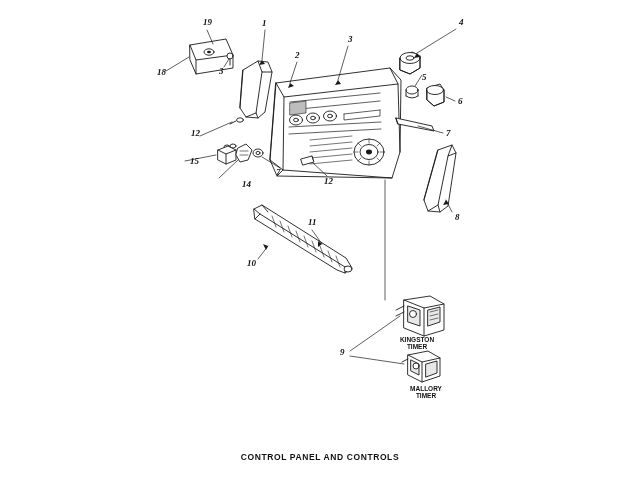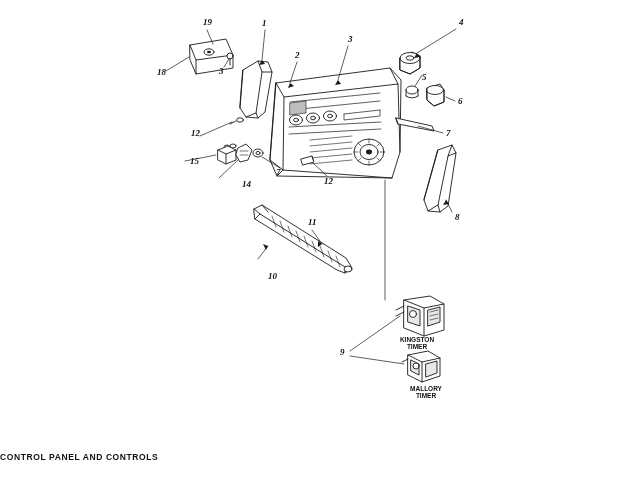--- a/index.html
+++ b/index.html
@@ -40,21 +40,21 @@
     color: #111111;
     text-align: center;
     line-height: 1.15;
     white-space: pre-line;
   }
   #figure-title {
     position: absolute;
     left: 0;
     right: 0;
     top: 452px;
-    text-align: left;
+    text-align: center;
     font-family: "Liberation Sans", sans-serif;
     font-size: 8.5px;
     font-weight: bold;
     letter-spacing: 0.6px;
     color: #111111;
   }
 </style>
 </head>
 <body>
 
@@ -283,21 +283,21 @@
   <div class="callout" style="left:422px; top:73px;">5</div>
   <div class="callout" style="left:458px; top:97px;">6</div>
   <div class="callout" style="left:446px; top:129px;">7</div>
   <div class="callout" style="left:455px; top:213px;">8</div>
   <div class="callout" style="left:191px; top:129px;">12</div>
   <div class="callout" style="left:190px; top:157px;">15</div>
   <div class="callout" style="left:224px; top:180px;margin-left:18px;">14</div>
   <div class="callout" style="left:276px; top:168px;">7</div>
   <div class="callout" style="left:324px; top:177px;">12</div>
   <div class="callout" style="left:308px; top:218px;font-family:Liberation Serif, serif;">11</div>
-  <div class="callout" style="left:247px; top:272px;margin-left:21px;">10</div>
+  <div class="callout" style="left:247px; top:259px;">10</div>
   <div class="callout" style="left:340px; top:348px;">9</div>
 
   <div class="timer-label" style="left:389px; top:336px; width:56px;">KINGSTON
 TIMER</div>
   <div class="timer-label" style="left:398px; top:385px; width:56px;">MALLORY
 TIMER</div>
 
   <div id="figure-title">CONTROL PANEL AND CONTROLS</div>
 
 </div>

